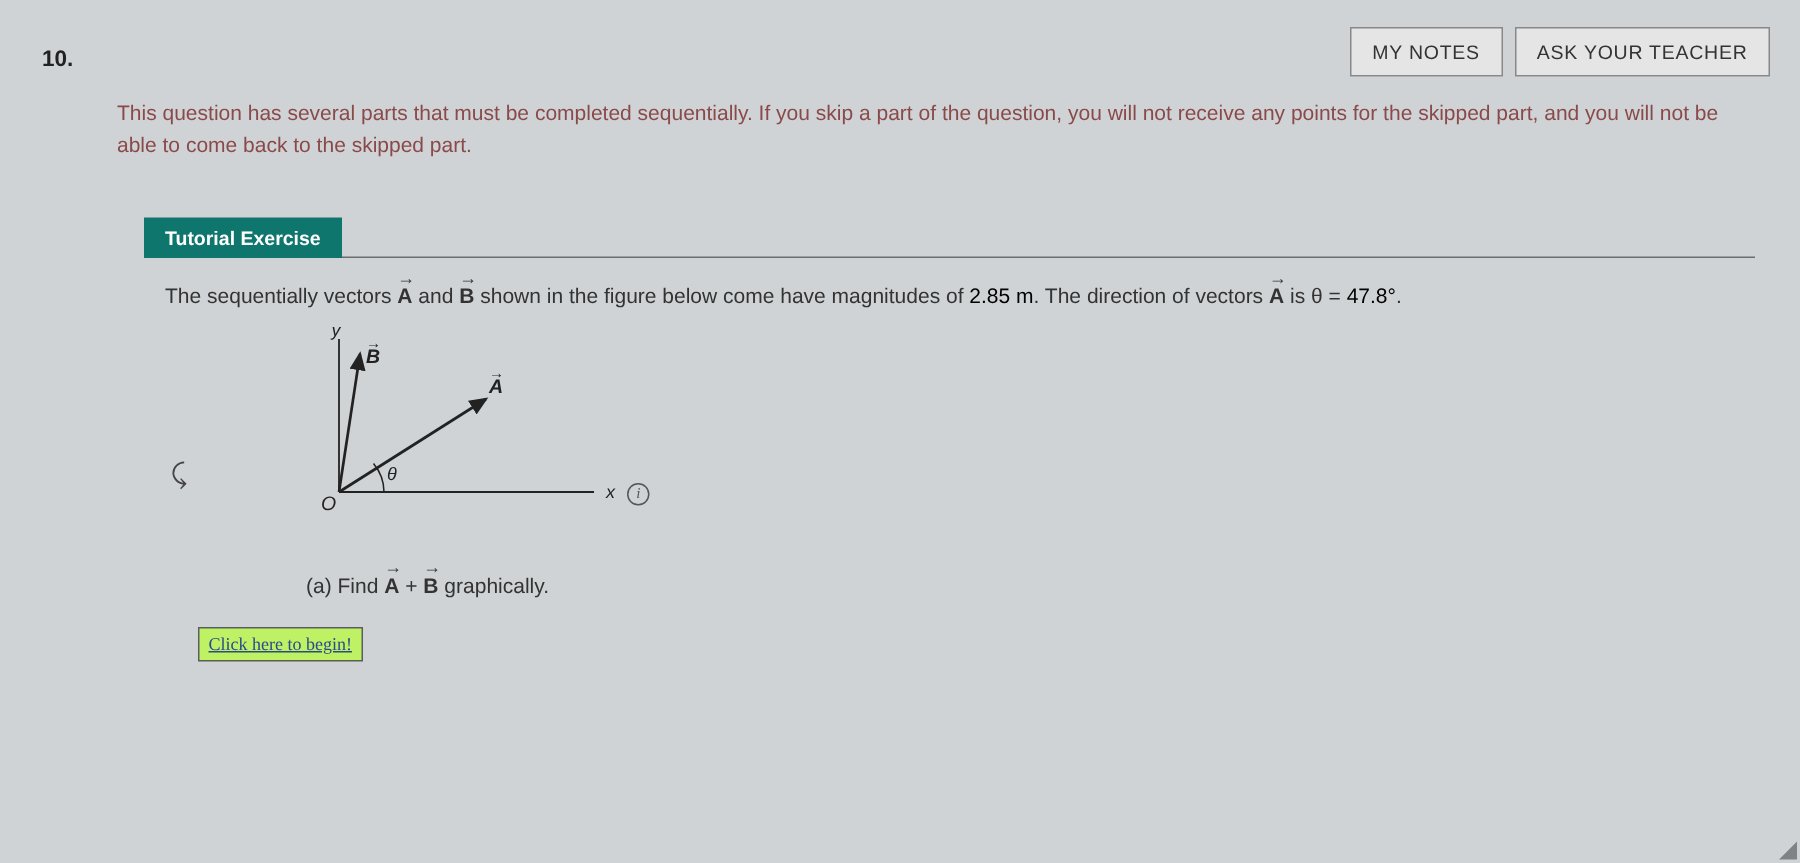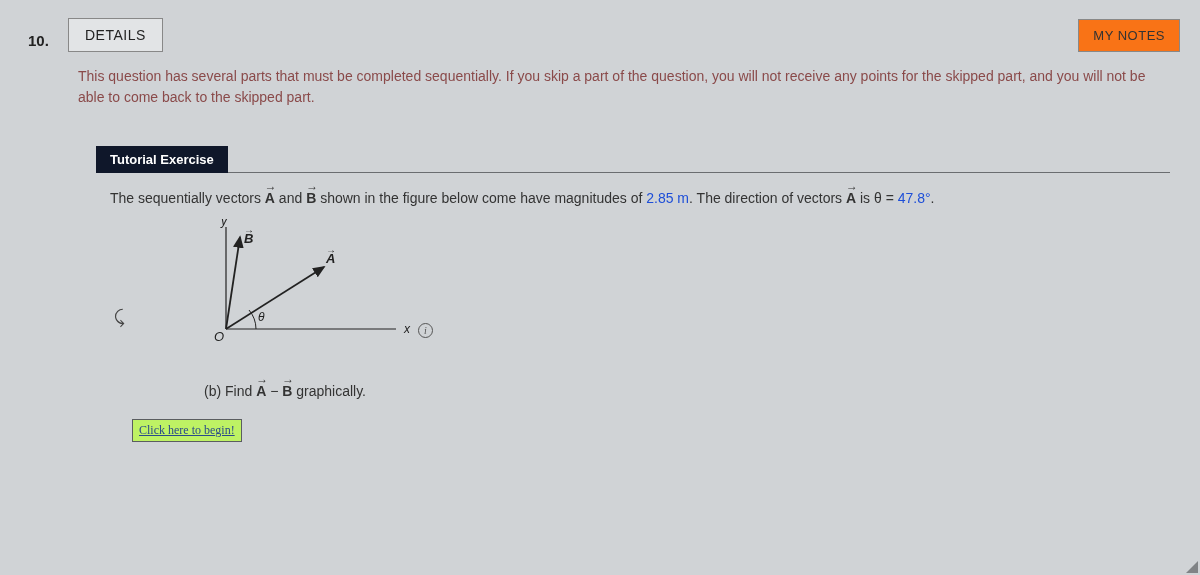--- a/index.html
+++ b/index.html
@@ -29,21 +29,21 @@
     padding: 8px 16px;
     font-size: 14px;
     letter-spacing: 0.5px;
     color: #222;
     cursor: pointer;
     font-family: inherit;
   }
   .spacer { flex: 1; }
   .right-btn {
     border: 1px solid #888;
-    background: #f97316;
+    background: #e5e5e5;
     padding: 8px 14px;
     font-size: 13px;
     letter-spacing: 0.5px;
     color: #333;
     cursor: pointer;
     margin-left: 8px;
     font-family: inherit;
   }
   .content {
     padding: 14px 30px 0 78px;
@@ -53,37 +53,37 @@
     font-size: 14px;
     line-height: 1.5;
     padding-bottom: 18px;
   }
   .tutorial-block {
     margin-left: 18px;
     margin-top: 20px;
   }
   .tutorial-tab {
     display: inline-block;
-    background: #0f172a;
+    background: #0f766e;
     color: #fff;
     font-weight: bold;
     font-size: 13px;
     padding: 6px 14px;
   }
   .tutorial-line {
     border-bottom: 1px solid #6a6d70;
     margin-top: -1px;
   }
   .problem-text {
     font-size: 14px;
     color: #333;
     padding: 14px 0 6px 14px;
     line-height: 1.6;
   }
-  .red { color: #1d4ed8; }
+  .red { color: #000000; }
   .vec {
     font-weight: bold;
     position: relative;
     display: inline-block;
   }
   .vec::before {
     content: "→";
     position: absolute;
     top: -0.85em;
     left: 0;
@@ -144,23 +144,23 @@
     width: 0; height: 0;
     border-left: 12px solid transparent;
     border-bottom: 12px solid #808386;
   }
 </style>
 </head>
 <body>
 
 <div class="header-row">
   <div class="qnum">10.</div>
-  <button class="details-btn">DETAILS</button>
   <div class="spacer"></div>
   <button class="right-btn">MY NOTES</button>
+  <button class="right-btn">ASK YOUR TEACHER</button>
 </div>
 
 <div class="content">
   <div class="warning">This question has several parts that must be completed sequentially. If you skip a part of the question, you will not receive any points for the skipped part, and you will not be able to come back to the skipped part.</div>
 
   <div class="tutorial-block">
     <div class="tutorial-tab">Tutorial Exercise</div>
     <div class="tutorial-line"></div>
 
     <div class="problem-text">
@@ -198,21 +198,21 @@
         <text x="88" y="22" font-size="13" fill="#222">
           <tspan x="88" y="14" font-size="10">→</tspan>
           <tspan x="88" y="24" font-weight="bold" font-style="italic">B</tspan>
         </text>
       </svg>
       <div class="info-icon">i</div>
     </div>
 
     <div class="parts">
       <div>
-        <span>(b) Find </span><span class="vec">A</span><span> − </span><span class="vec">B</span><span> graphically.</span>
+        <span>(a) Find </span><span class="vec">A</span><span> + </span><span class="vec">B</span><span> graphically.</span>
       </div>
     </div>
 
     <button class="begin-btn">Click here to begin!</button>
   </div>
 </div>
 
 <div class="scroll-corner"></div>
 
 </body></html>

